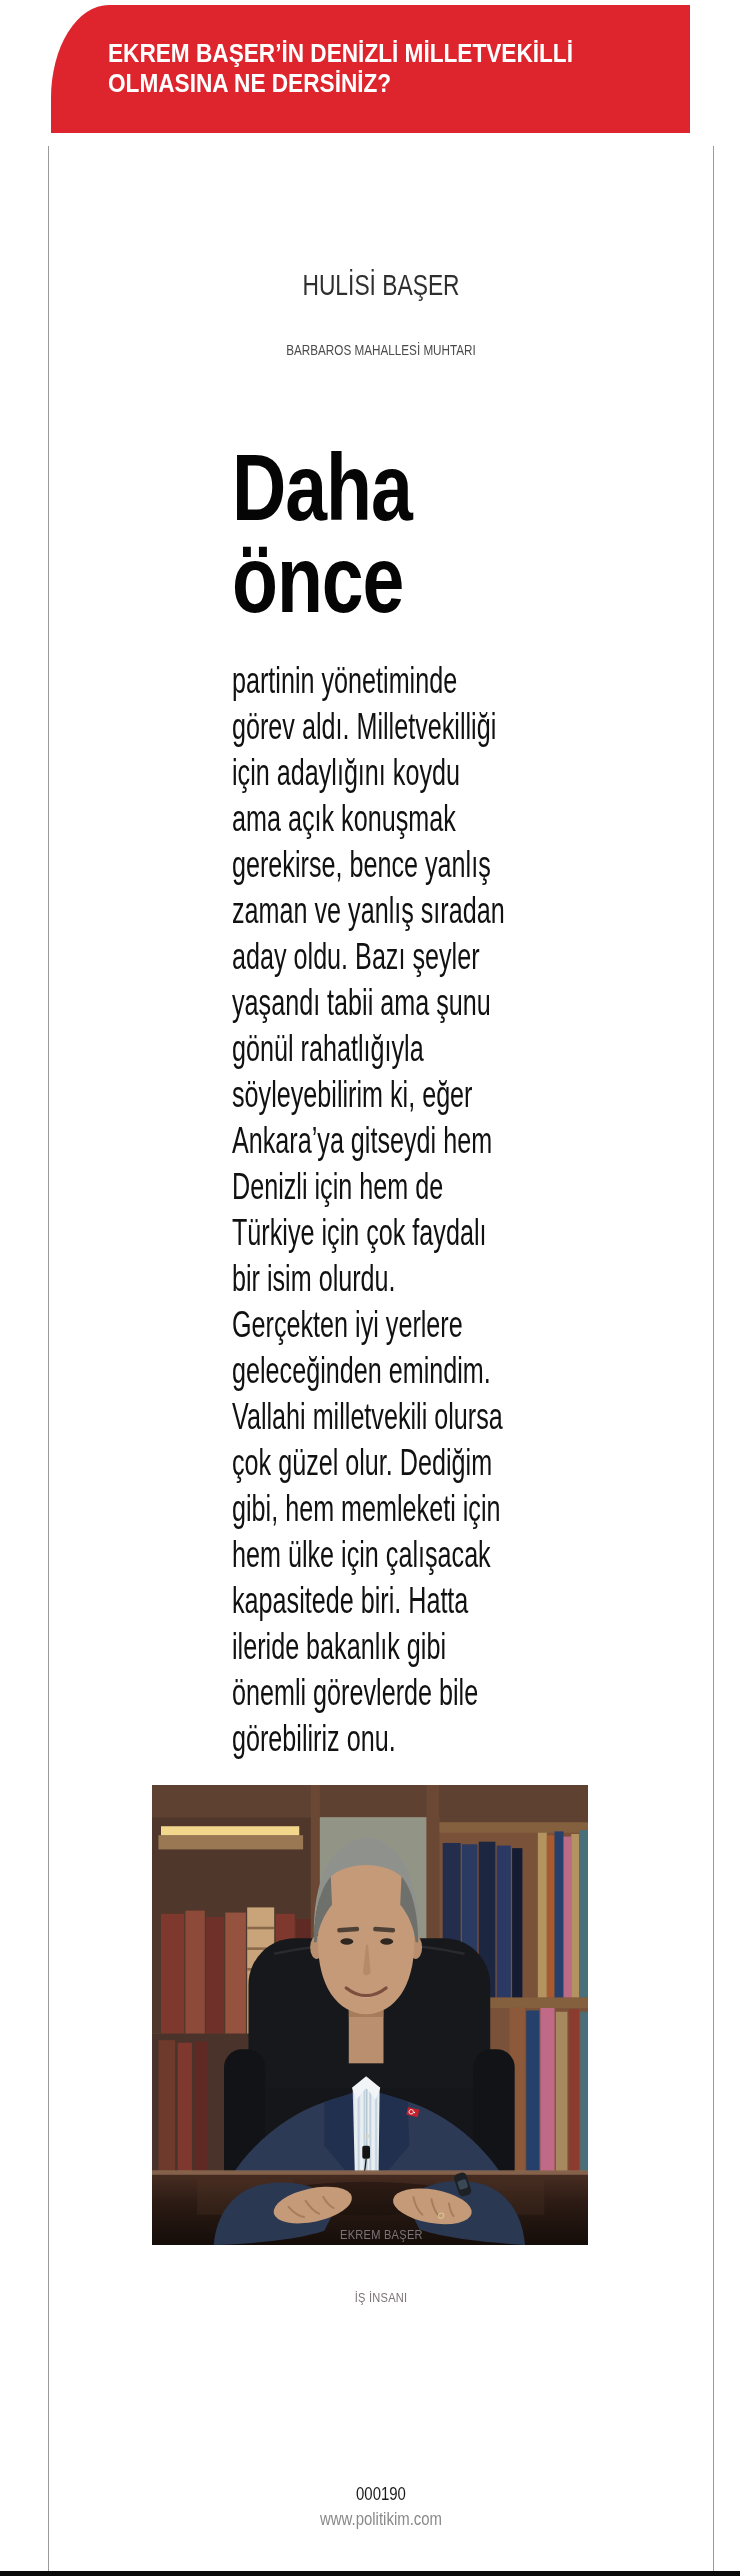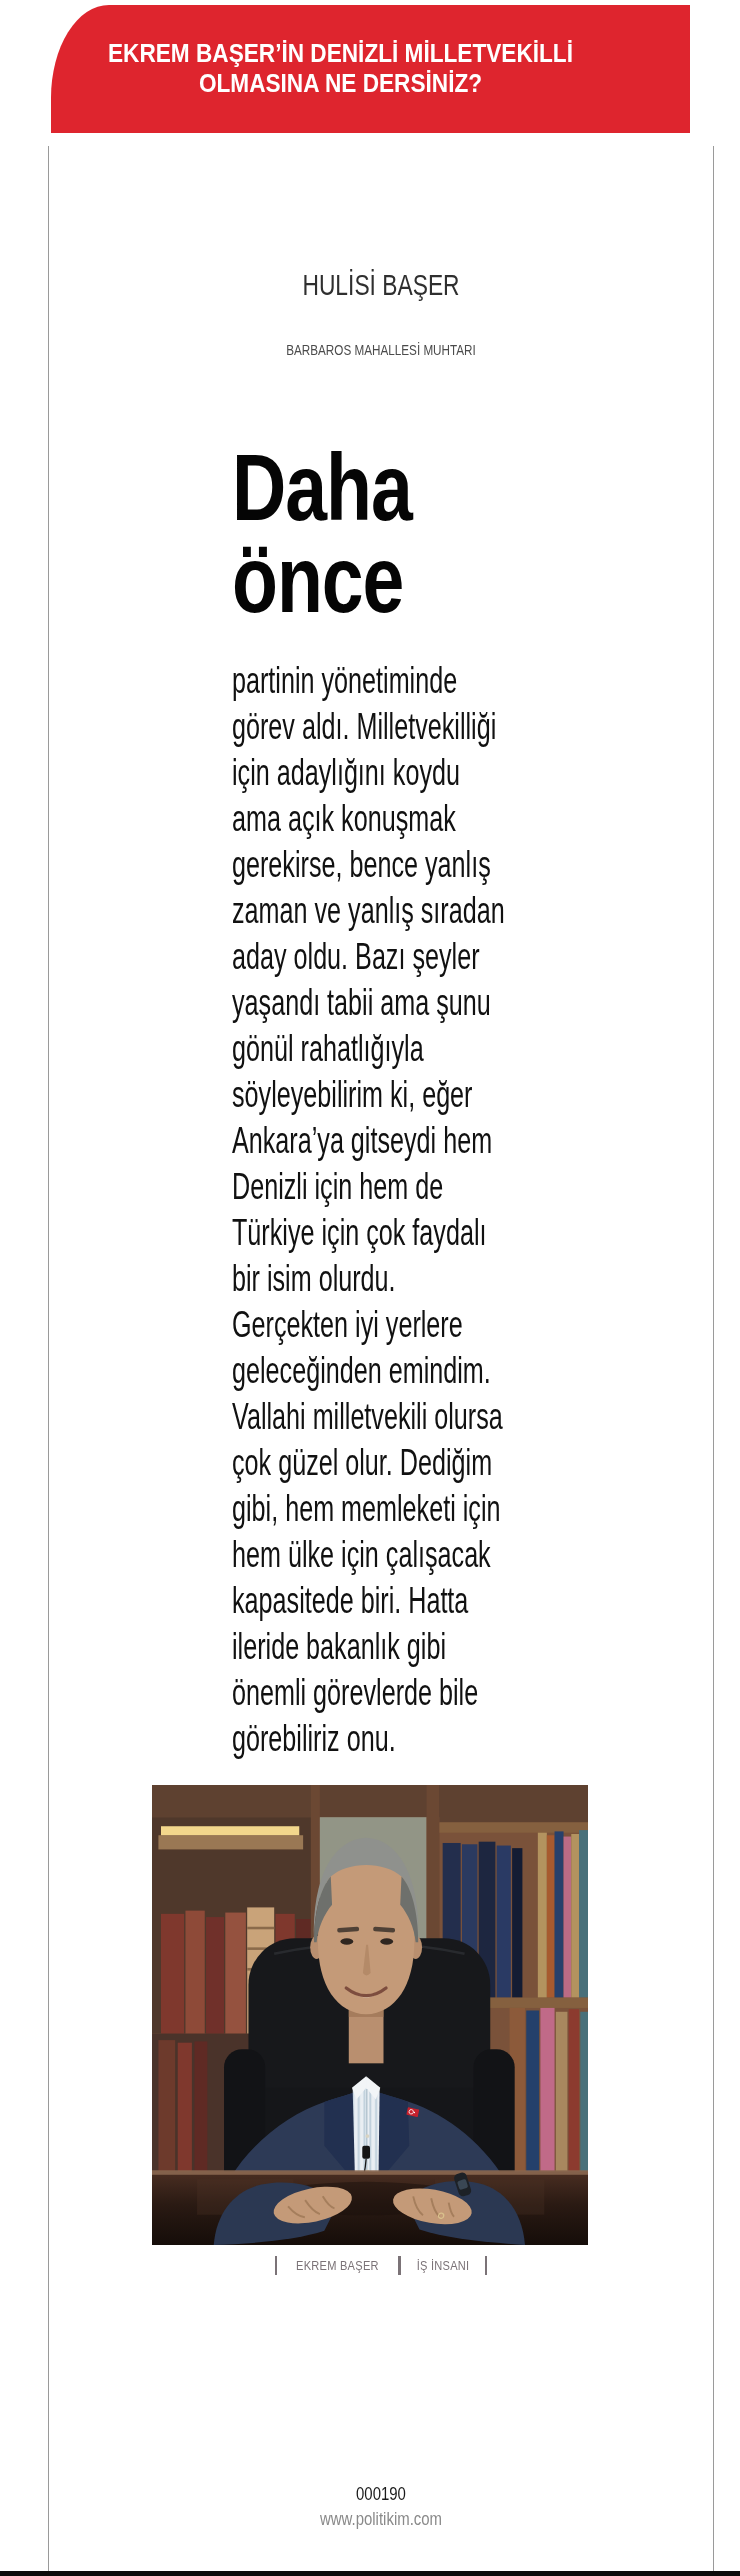--- a/index.html
+++ b/index.html
@@ -7,21 +7,21 @@
     width:740px;height:2576px;position:relative;background:#ffffff;
     font-family:"Liberation Sans", sans-serif;overflow:hidden;
   }
   .page{position:absolute;inset:0;}
 
   
   .banner{
     position:absolute;left:51px;top:5.1px;width:639px;height:128px;
     background:#de252e;border-top-left-radius:58px 93px;
   }
-  .banner-text{position:absolute;left:57px;top:33px;text-align:center;}
+  .banner-text{position:absolute;left:57px;top:33px;}
   .banner-line{
     color:#ffffff;font-weight:bold;font-size:26px;line-height:30px;
     white-space:nowrap;transform:scaleX(0.87);transform-origin:left top;
     letter-spacing:0px;
   }
 
   
   .content-box{
     position:absolute;left:48px;top:146px;width:644px;height:2425px;
     border-left:1.3px solid #9a9a9a;border-right:1.3px solid #9a9a9a;
@@ -53,22 +53,23 @@
 
   
   .photo{
     position:absolute;left:103px;top:1639px;width:436px;height:460px;margin:0;
     overflow:hidden;background:#7a523a;
   }
 
   
   .caption{
     position:absolute;left:0;right:0;top:2108px;height:23px;
-    display:flex;align-items:center;justify-content:center;gap:10px;
+    display:flex;align-items:center;justify-content:center;gap:24px;
     color:#7b7377;
+    flex-direction:column;
   }
   .caption .bar{display:inline-block;width:2.6px;height:19.3px;background:#7b7377;}
   .caption .cap-text{
     font-size:13.5px;white-space:nowrap;letter-spacing:0.3px;
     transform:scaleX(0.82);transform-origin:center center;
   }
 
   
   .footer-code{
     position:absolute;left:0;right:0;top:2337px;text-align:center;

